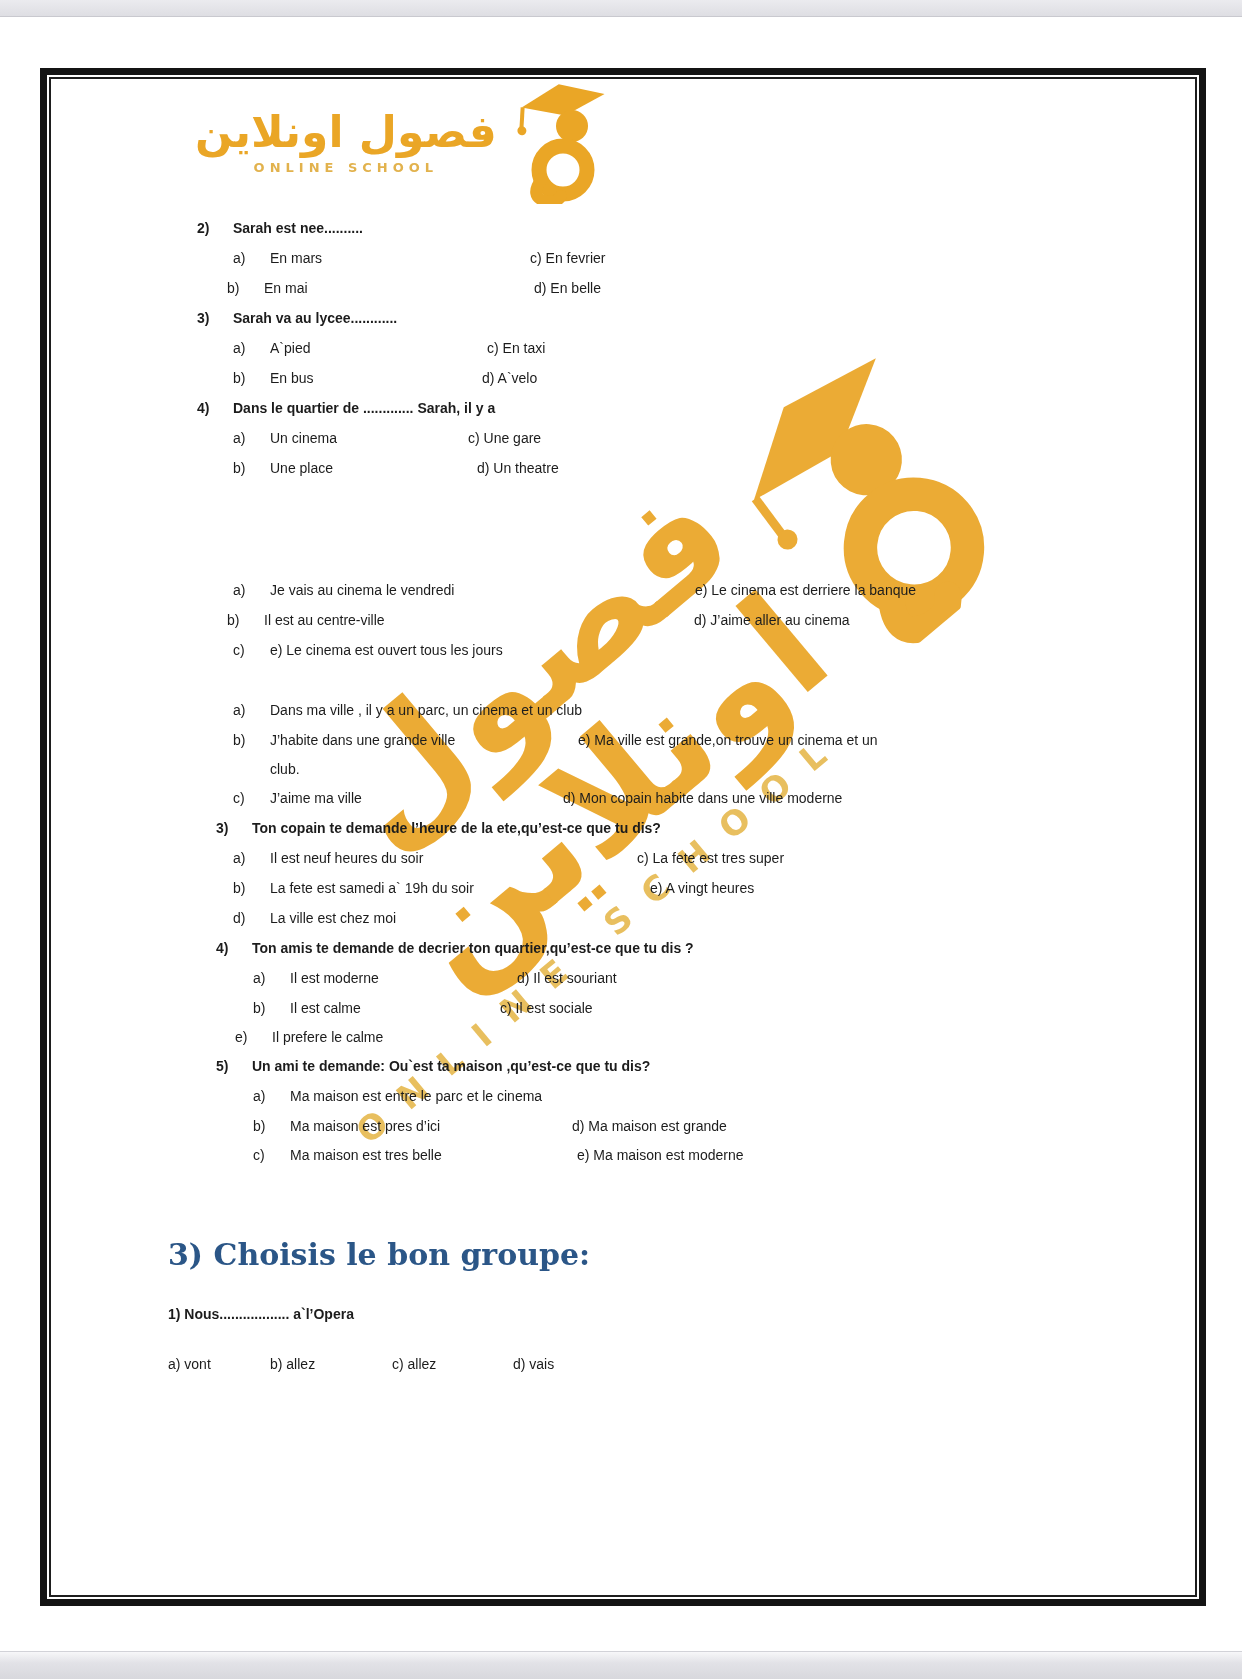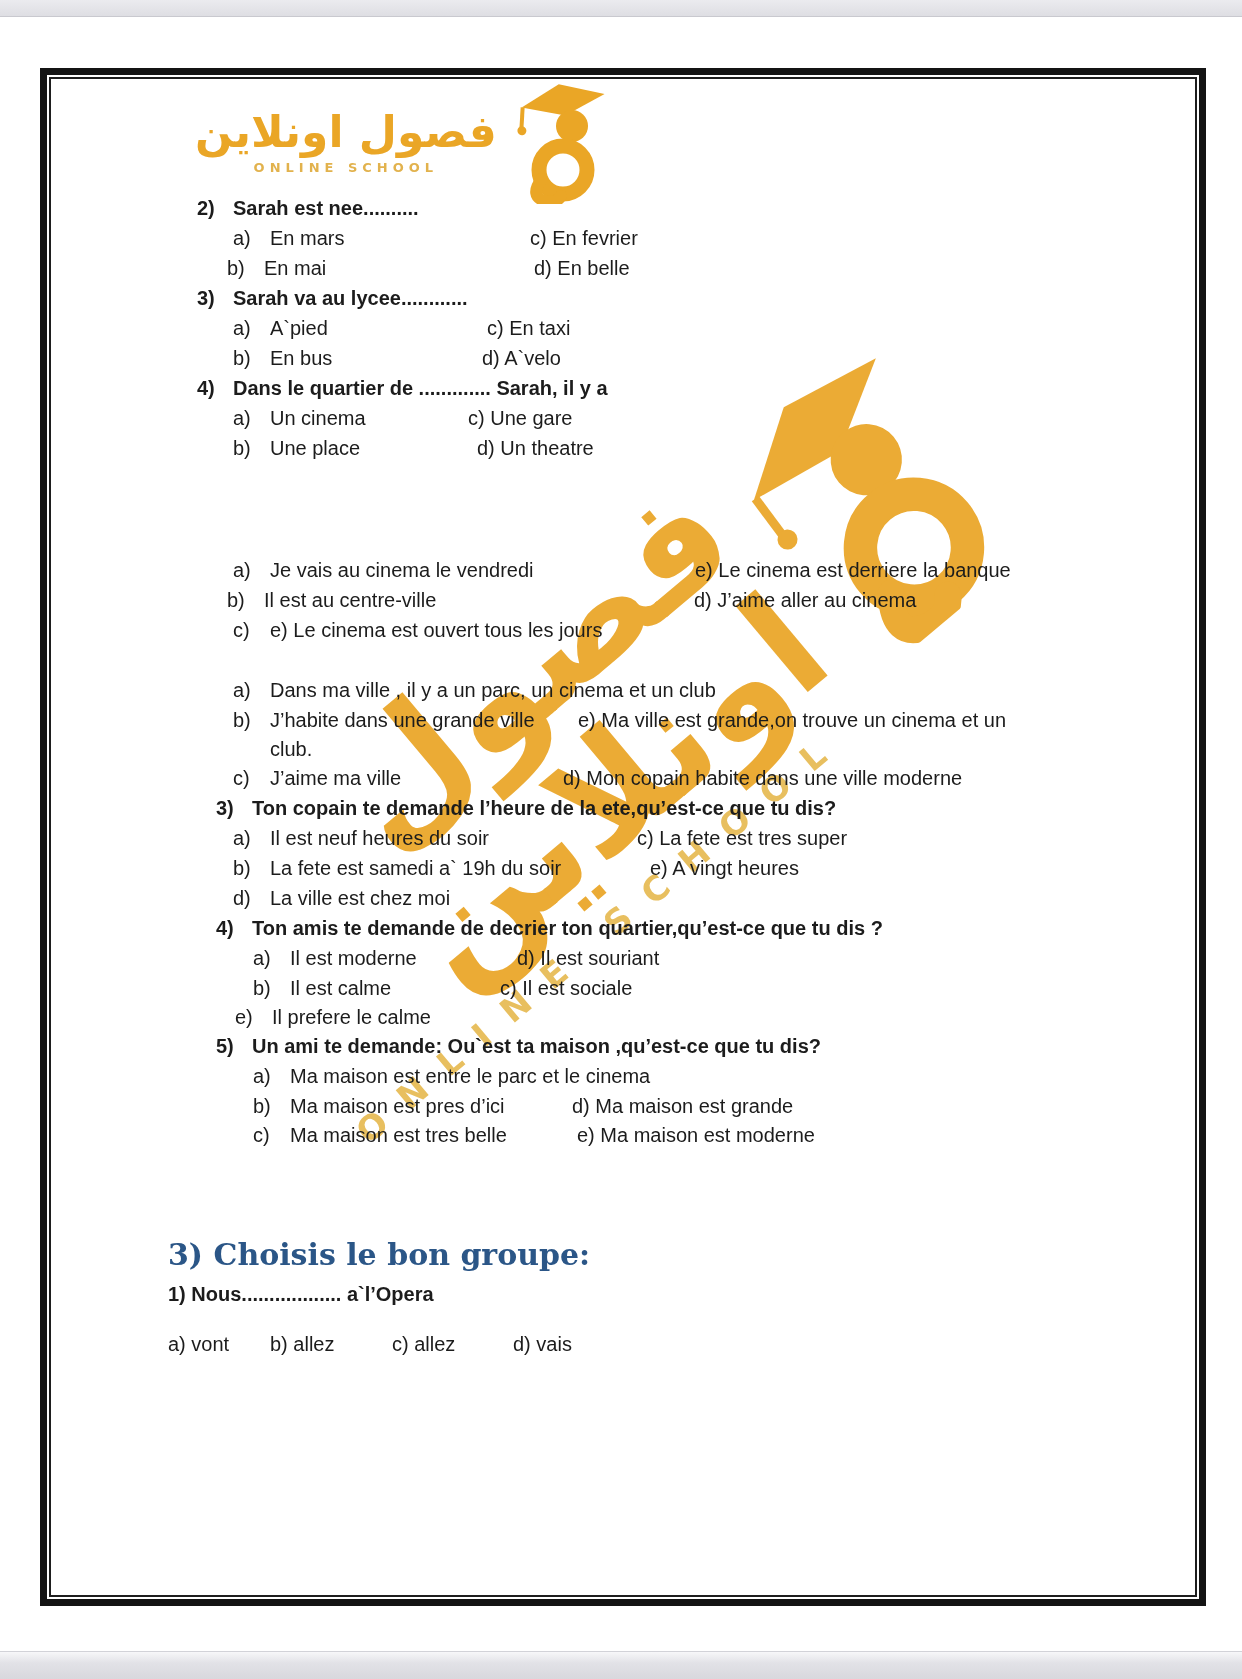--- a/index.html
+++ b/index.html
@@ -22,21 +22,21 @@
   .wm-icon{width:320px;height:auto;}
 
   
   .header-logo{position:absolute;left:195px;top:84px;display:flex;gap:14px;z-index:3;}
   .logo-textcol{display:flex;flex-direction:column;align-items:center;margin-top:24px;}
   .logo-ar{font-family:"DejaVu Sans",sans-serif;font-weight:bold;font-size:44px;line-height:1.1;color:#EAA626;direction:rtl;}
   .logo-en{font-family:"DejaVu Sans",sans-serif;font-weight:bold;font-size:13px;letter-spacing:5px;color:#E2B24D;margin-top:4px;}
   .logo-icon{width:100px;height:120px;}
 
   
-  .line{position:absolute;font-size:20px;line-height:22px;white-space:nowrap;z-index:3;}
+  .line{position:absolute;font-size:14px;line-height:22px;white-space:nowrap;z-index:3;margin-top:20px;}
   .stem{font-weight:bold;}
   .num{display:inline-block;width:36px;font-weight:bold;}
   .letter{display:inline-block;width:37px;}
   .rcol{position:absolute;top:0;}
 
   .sec-head{position:absolute;z-index:3;white-space:nowrap;}
   .sec-dash{font-family:"DejaVu Serif",serif;font-weight:bold;color:#4a6c96;font-size:24px;margin-right:16px;}
   .sec-title{font-family:"DejaVu Serif",serif;font-weight:bold;color:#2B5687;font-size:26px;
         text-decoration:underline;text-decoration-thickness:2px;text-underline-offset:5px;}
   .big-title{position:absolute;font-family:"DejaVu Serif",serif;font-weight:bold;color:#2B5687;

